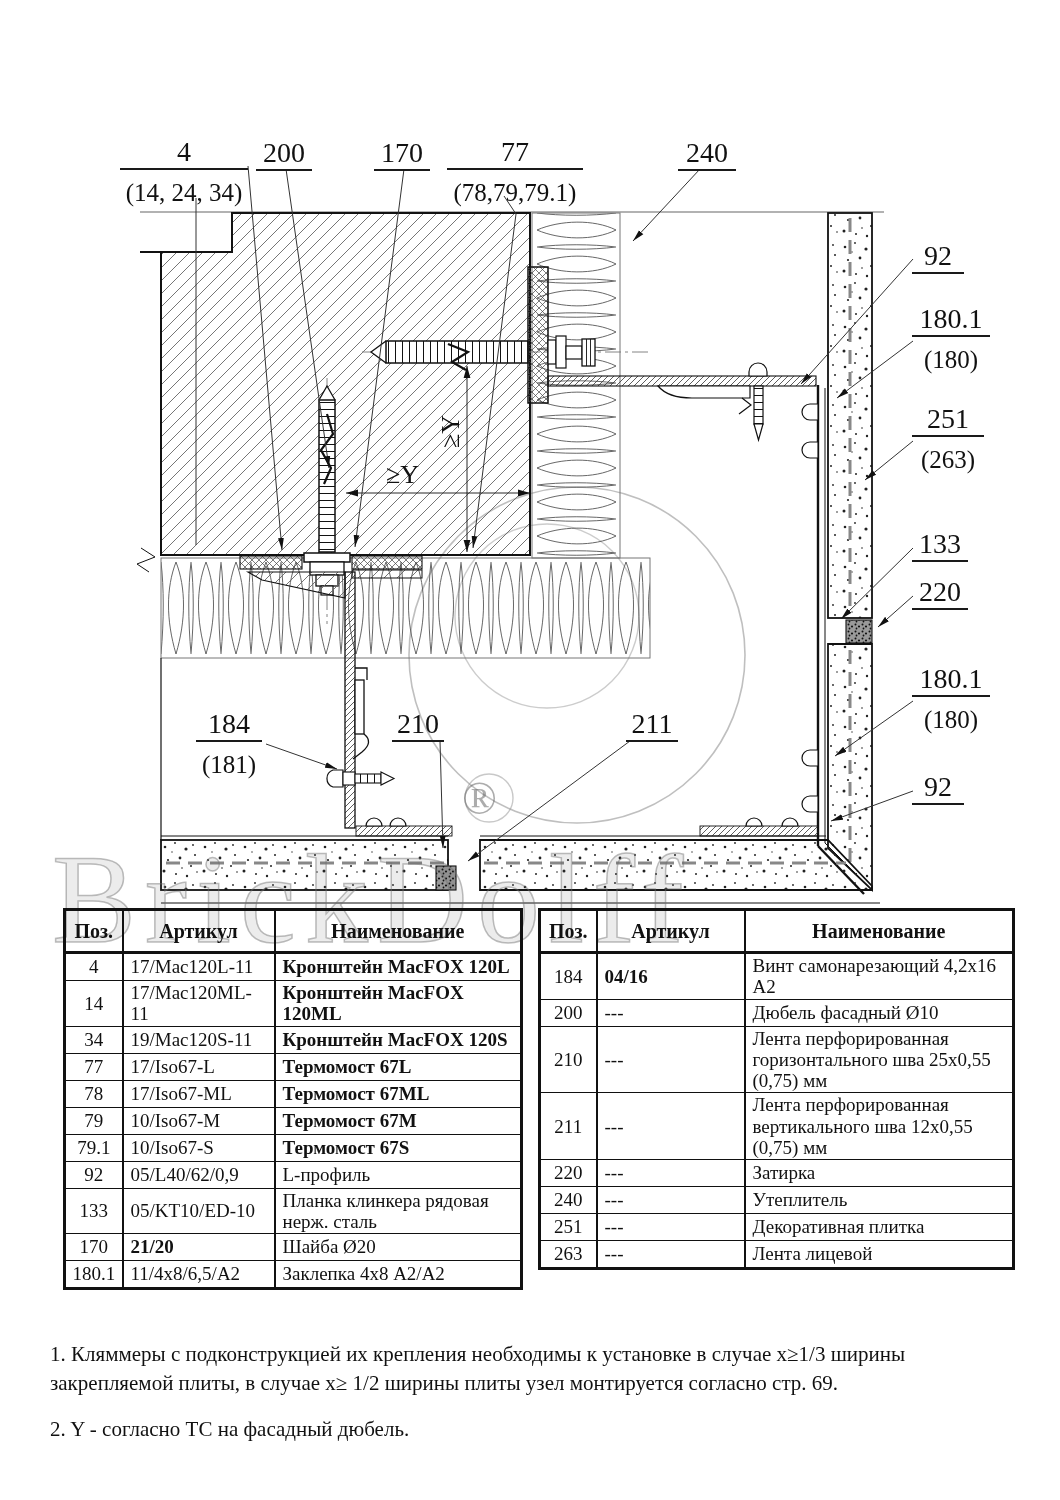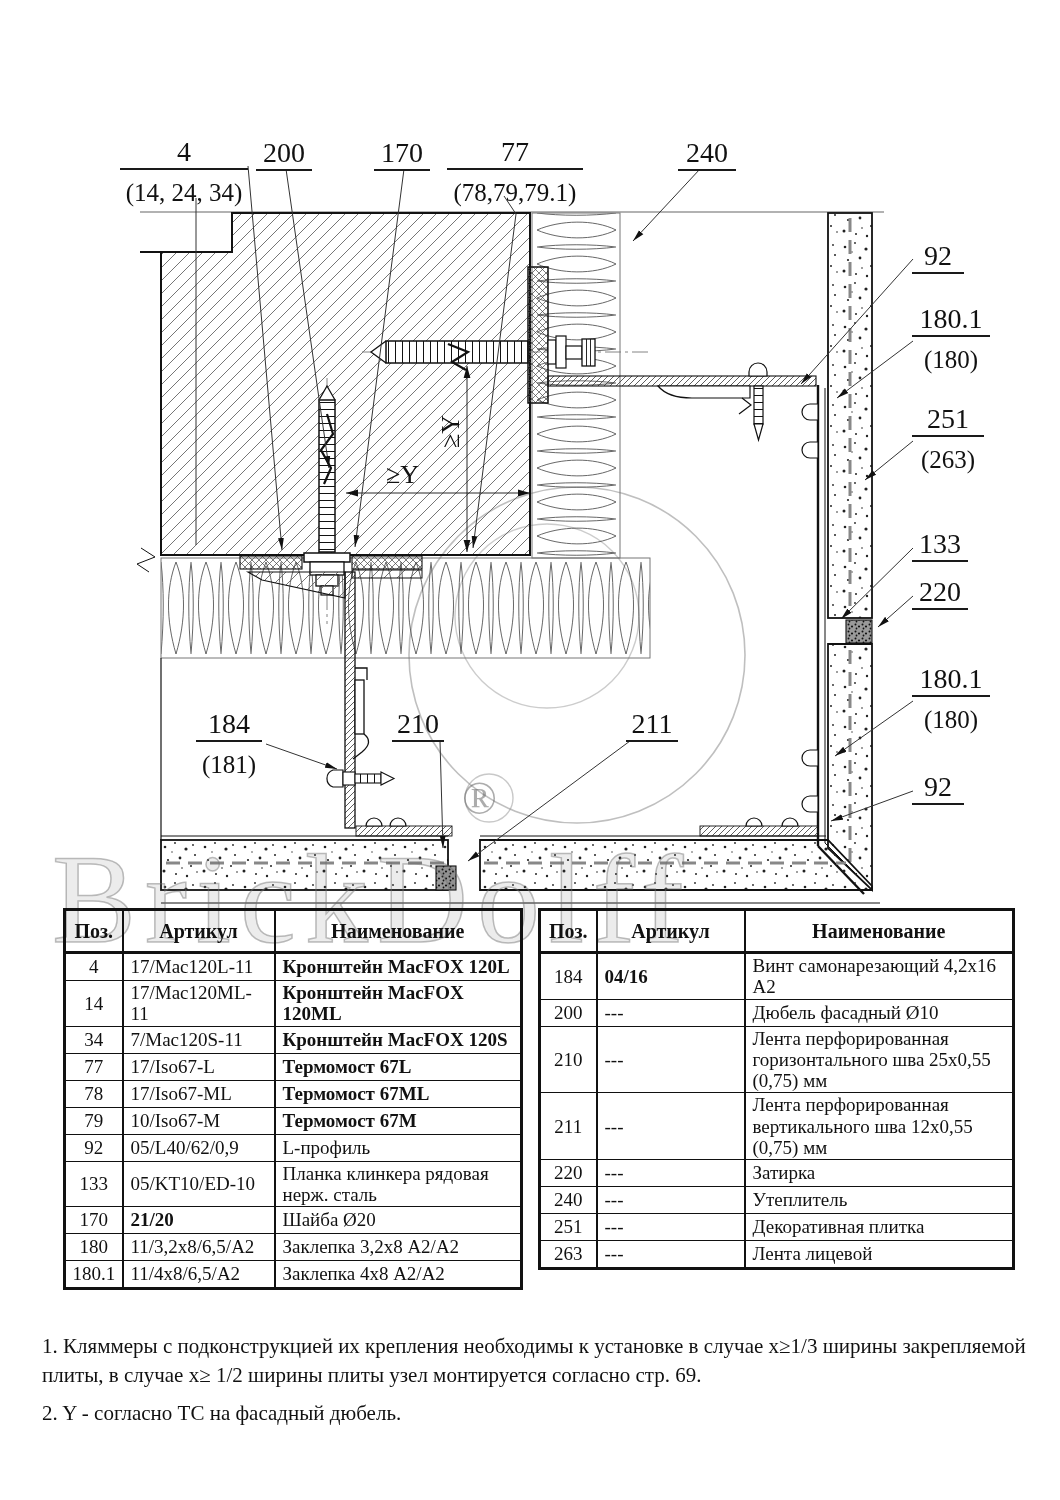--- a/index.html
+++ b/index.html
@@ -34,21 +34,21 @@
   }
   .parts td{
     border-top:1px solid #111;border-bottom:1px solid #111;
     border-left:2px solid #111;border-right:2px solid #111;
     padding:1px 7px;height:24px;vertical-align:middle;
   }
   .parts td:first-child{text-align:center;padding:1px 2px;}
   .parts .b{font-weight:bold;}
   
   .notes{position:absolute;left:34px;top:1324px;width:1002px;font-size:21px;line-height:1.4;z-index:3;}
-  .notes div{margin:8px;}
+  .notes div{margin:16px;}
 </style>
 </head>
 <body>
 
 <svg class="abs" style="left:0;top:0;z-index:0" width="1060" height="910" viewBox="0 0 1060 910" xmlns="http://www.w3.org/2000/svg">
   <defs>
     <pattern id="hatch" width="13" height="13" patternUnits="userSpaceOnUse">
       <path d="M-2,15 L15,-2" stroke="#666" stroke-width="0.9" fill="none"></path>
     </pattern>
     <pattern id="hatchS" width="6" height="6" patternUnits="userSpaceOnUse">
@@ -317,57 +317,57 @@
         <td>17/Mac120L-11</td>
         <td class="b">Кронштейн MacFOX 120L</td>
       </tr>
       <tr>
         <td>14</td>
         <td>17/Mac120ML-11</td>
         <td class="b">Кронштейн MacFOX 120ML</td>
       </tr>
       <tr>
         <td>34</td>
-        <td>7/Mac120S-11</td>
+        <td>19/Mac120S-11</td>
         <td class="b">Кронштейн MacFOX 120S</td>
       </tr>
       <tr>
         <td>77</td>
         <td>17/Iso67-L</td>
         <td class="b">Термомост 67L</td>
       </tr>
       <tr>
         <td>78</td>
         <td>17/Iso67-ML</td>
         <td class="b">Термомост 67ML</td>
       </tr>
       <tr>
         <td>79</td>
         <td>10/Iso67-M</td>
         <td class="b">Термомост 67M</td>
       </tr>
       <tr>
+        <td>79.1</td>
+        <td>10/Iso67-S</td>
+        <td class="b">Термомост 67S</td>
+      </tr>
+      <tr>
         <td>92</td>
         <td>05/L40/62/0,9</td>
         <td>L-профиль</td>
       </tr>
       <tr>
         <td>133</td>
         <td>05/KT10/ED-10</td>
         <td>Планка клинкера рядовая нерж. сталь</td>
       </tr>
       <tr>
         <td>170</td>
         <td class="b">21/20</td>
         <td>Шайба Ø20</td>
-      </tr>
-      <tr>
-        <td>180</td>
-        <td>11/3,2x8/6,5/A2</td>
-        <td>Заклепка 3,2x8 А2/А2</td>
       </tr>
       <tr>
         <td>180.1</td>
         <td>11/4x8/6,5/A2</td>
         <td>Заклепка 4x8 А2/А2</td>
       </tr>
     </tbody>
   </table>
 
 <table class="parts" style="left:538px;top:908px;width:474px">

